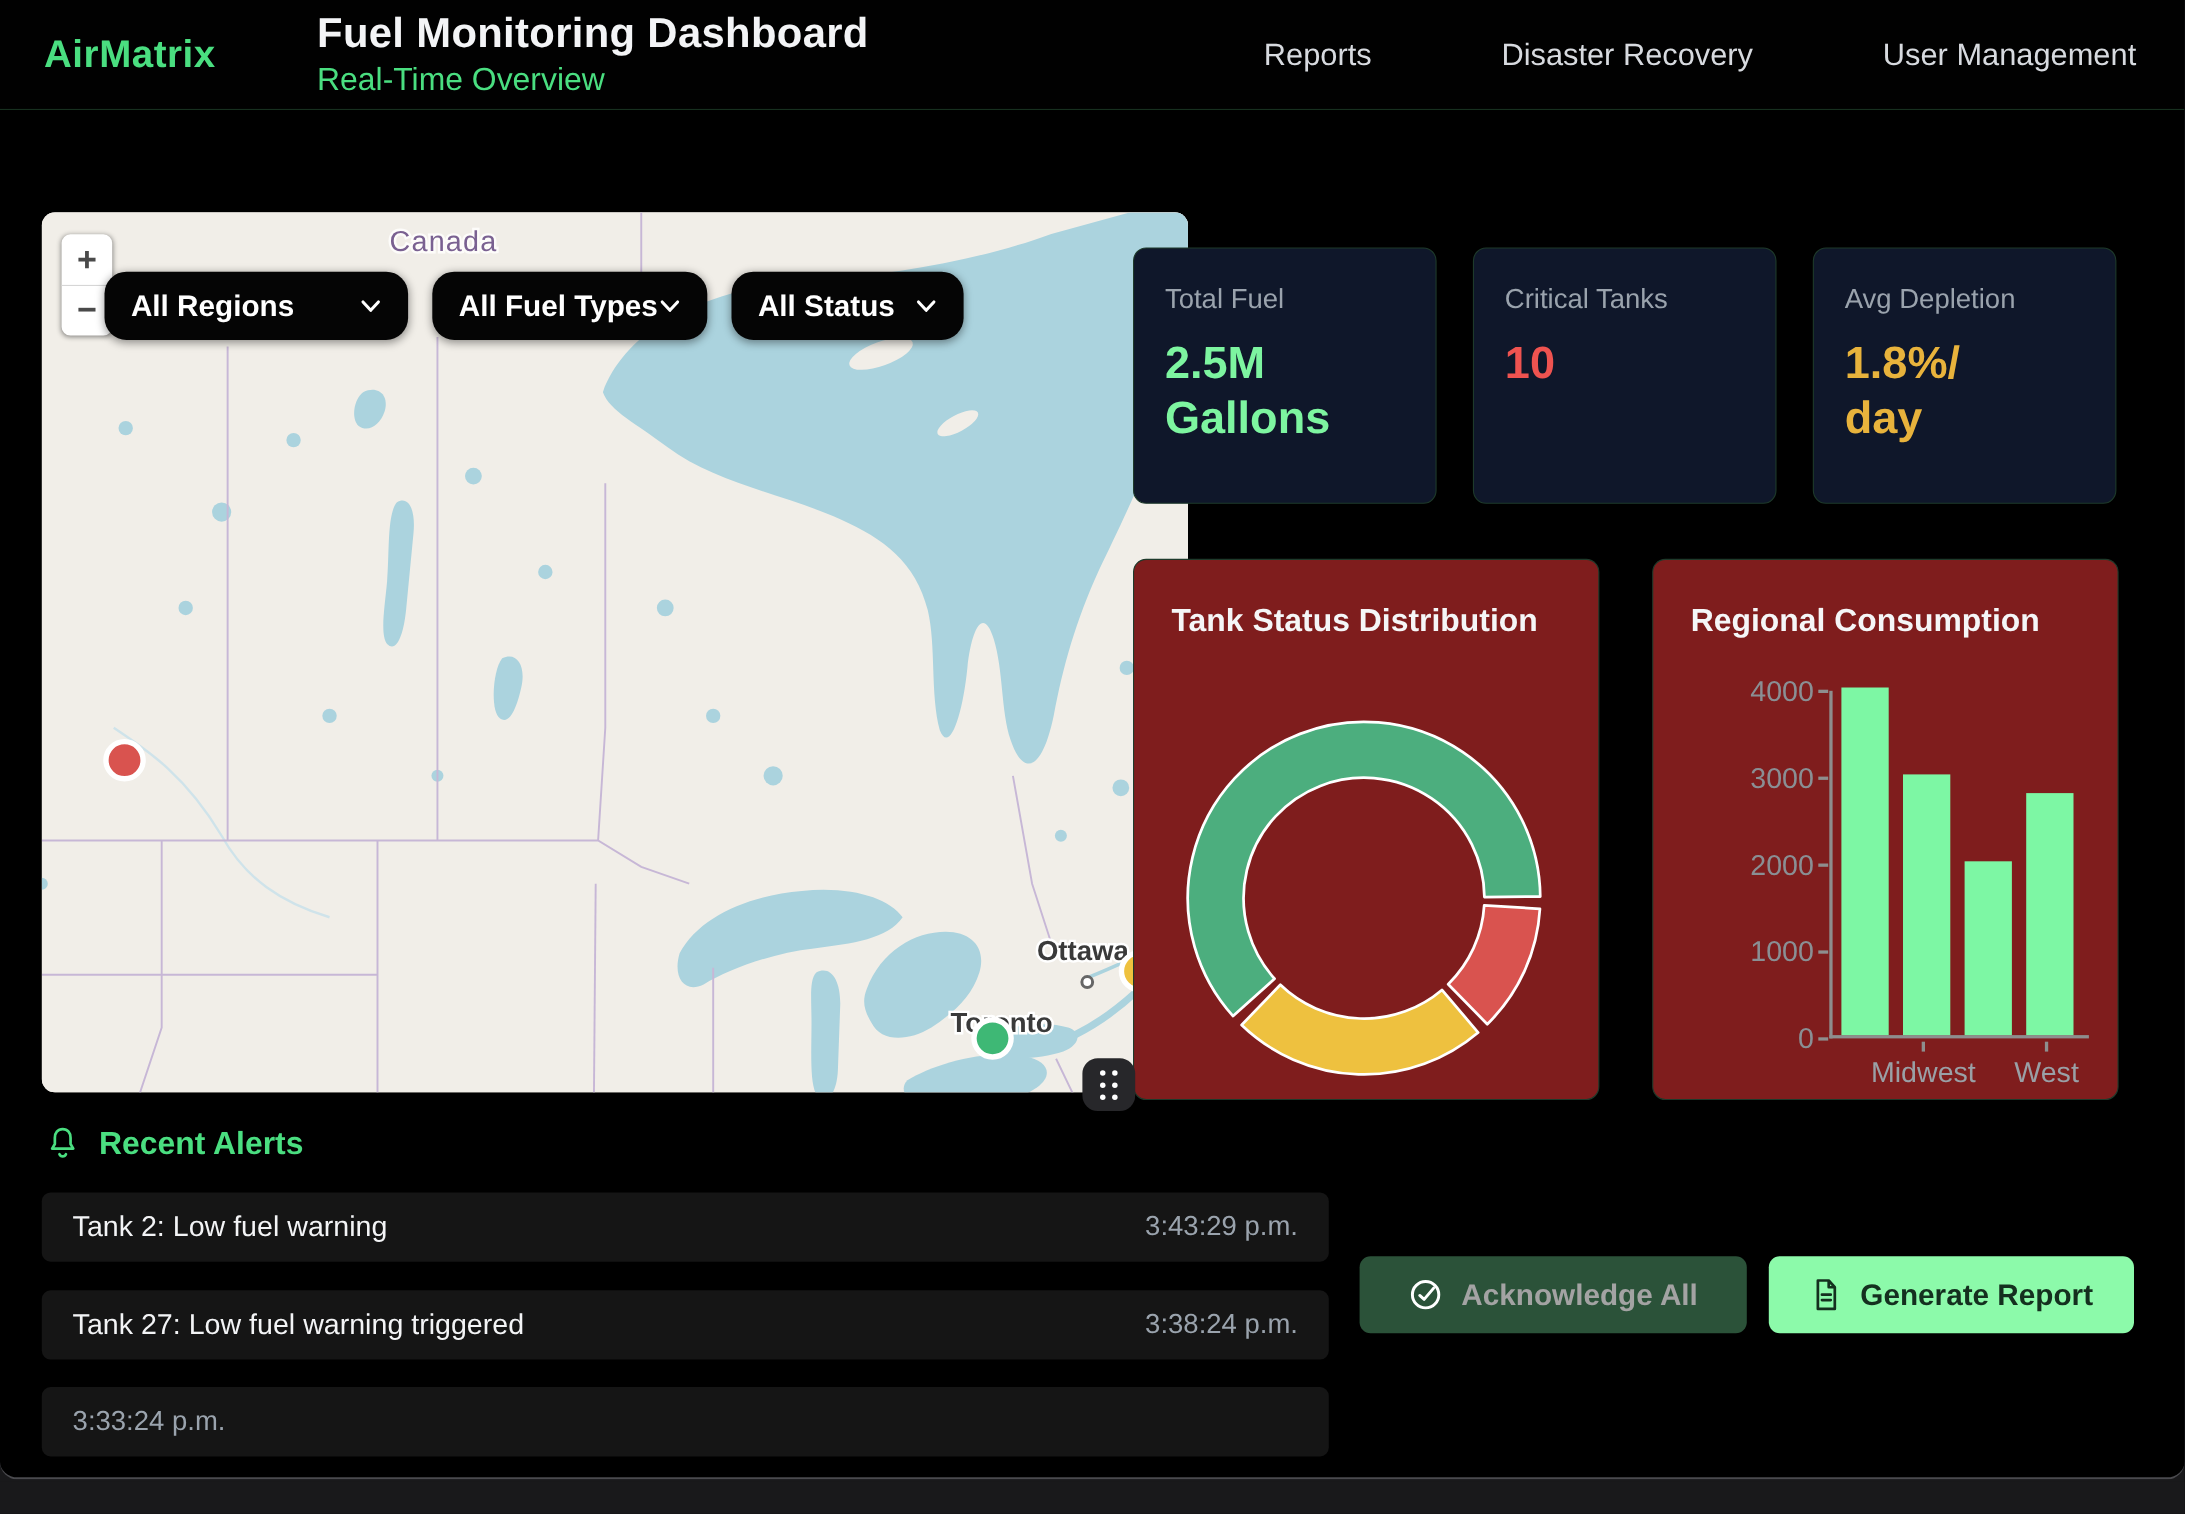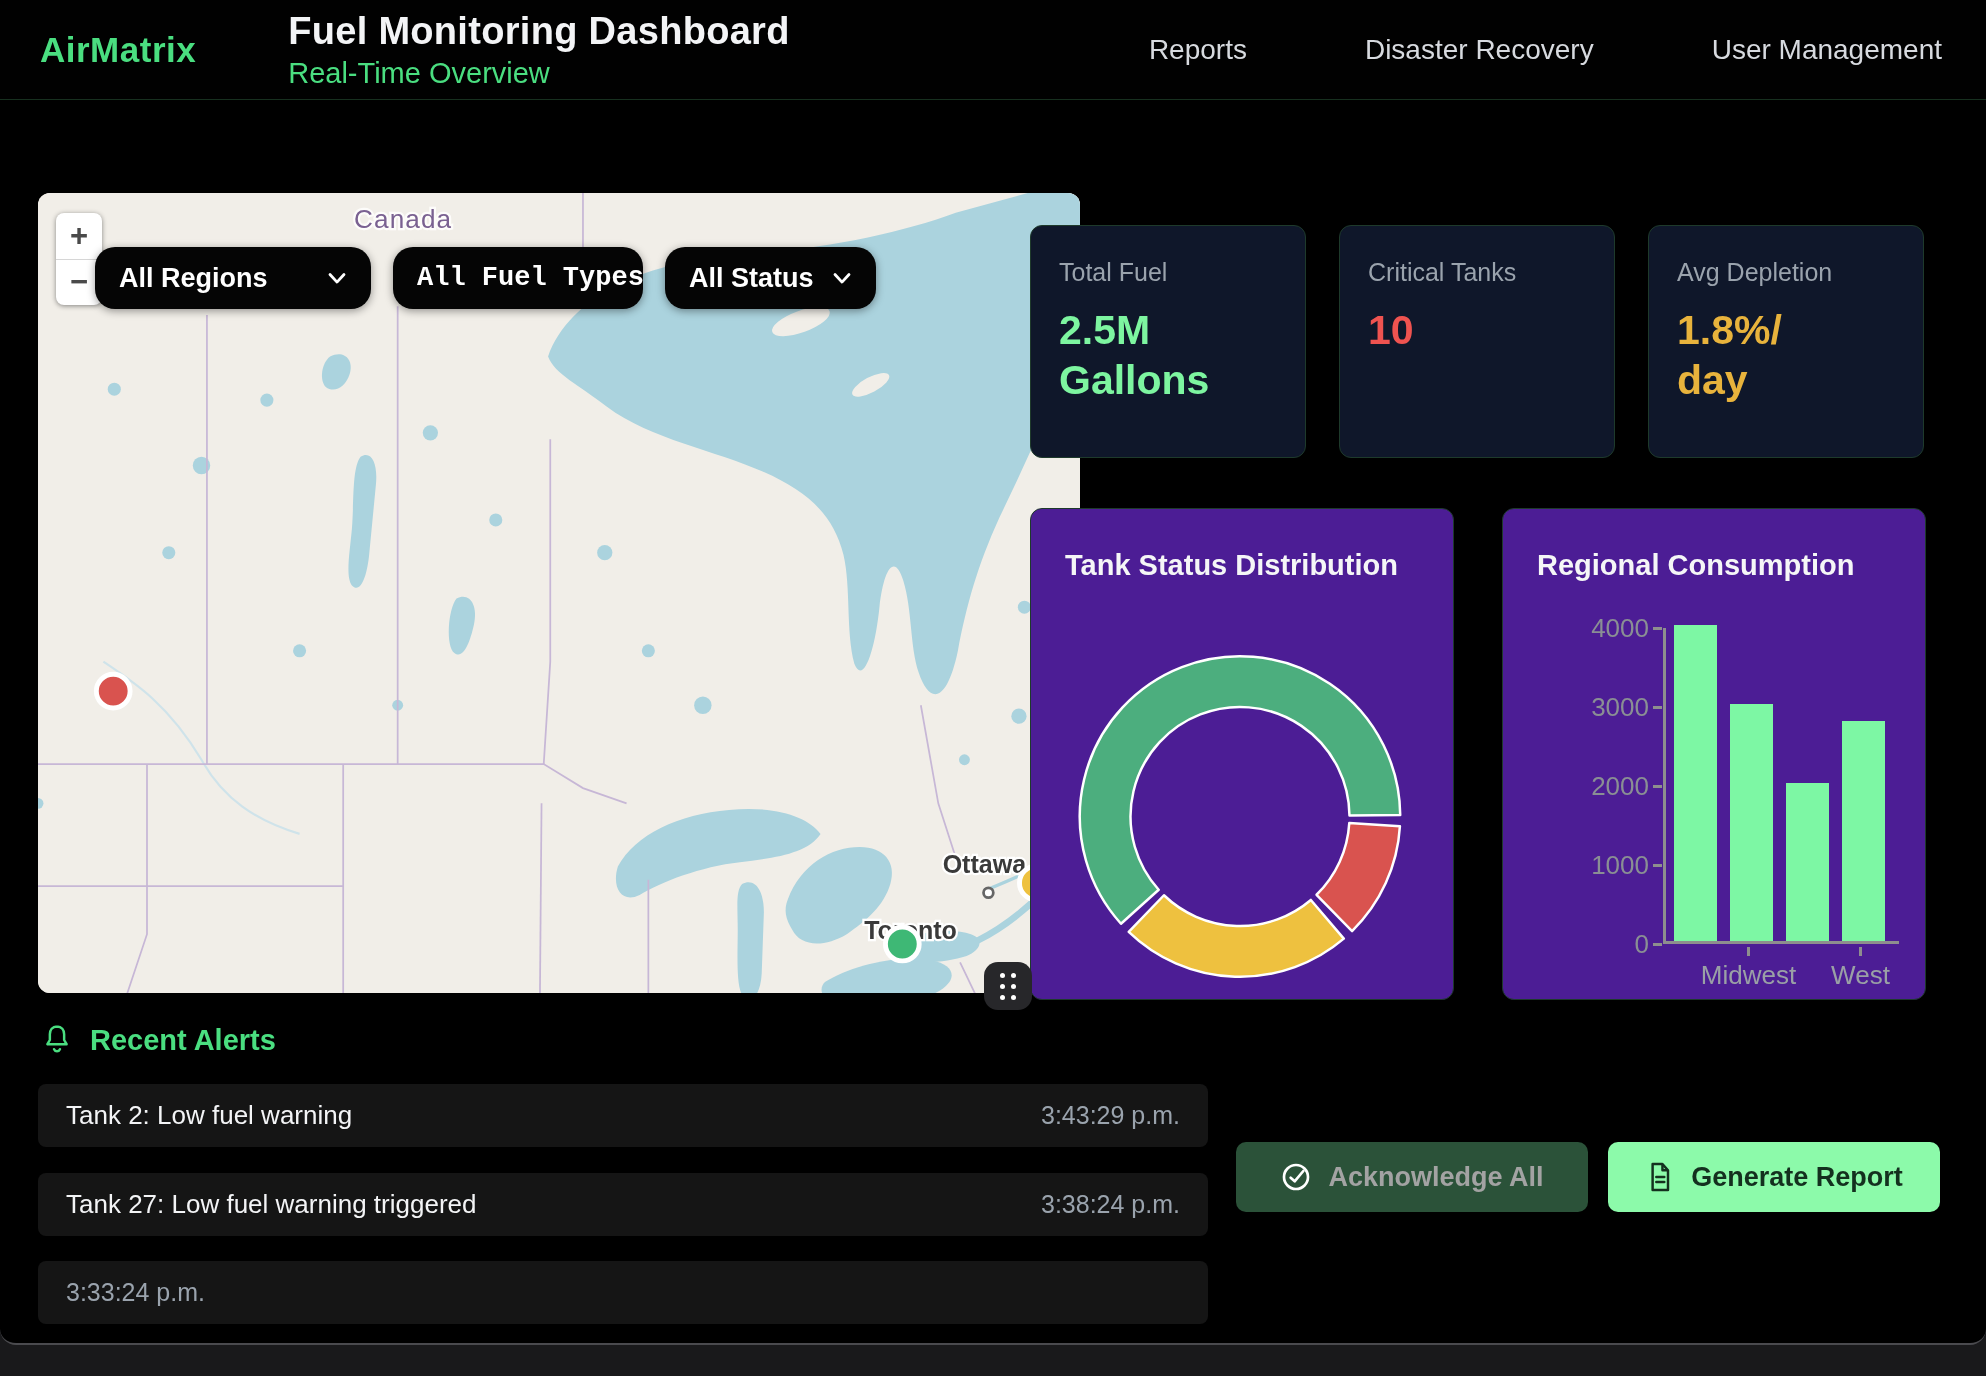--- a/index.html
+++ b/index.html
@@ -29,21 +29,21 @@
   .drag-handle { position:absolute; left:984px; top:962px; width:48px; height:48px; background:#27272a; border-radius:14px; z-index:20; display:grid; grid-template-columns:repeat(2,5px); grid-template-rows:repeat(3,5px); gap:6px; align-content:center; justify-content:center; }
   .drag-handle span { width:5px; height:5px; border-radius:50%; background:#fff; }
 
   
   .stats-row { position:absolute; left:1030px; top:225px; display:flex; gap:33px; }
   .stat-card { width:276px; height:233px; background:#0f172a; border:1px solid #1e3a2b; border-radius:12px; padding:32px 28px; }
   .stat-label { font-size:25px; color:#9aa3ad; }
   .stat-value { font-size:41px; font-weight:bold; margin-top:18px; line-height:1.22; }
 
   
-  .chart-card { position:absolute; top:508px; height:492px; background:#4c1d95; border:1px solid #1e3a2b; border-radius:12px; }
+  .chart-card { position:absolute; top:508px; height:492px; background:#7f1d1d; border:1px solid #1e3a2b; border-radius:12px; }
   #donut-card { left:1030px; width:424px; }
   #bar-card { left:1502px; width:424px; }
   .chart-title { position:absolute; left:34px; top:40px; font-size:29px; font-weight:bold; color:#f5f6f7; }
   .donut-svg { position:absolute; inset:0; }
   .ytick-label { position:absolute; width:86px; text-align:right; font-size:26px; color:#8a8f94; }
   .ytick-mark { position:absolute; width:9px; height:3px; background:#8e8e8e; }
   .xtick-mark { position:absolute; width:3px; height:9px; background:#8e8e8e; }
   .xtick-label { position:absolute; font-size:26px; color:#9aa0a6; transform:translateX(-50%); white-space:nowrap; }
   #bar-plot { position:absolute; left:160px; top:119px; width:236px; height:316px; border-left:3px solid #8e8e8e; border-bottom:3px solid #8e8e8e; }
   .bar { position:absolute; bottom:0; width:43px; background:var(--bar); }
@@ -149,21 +149,21 @@
       <div class="zoom-btn">+</div>
       <div class="zoom-btn">−</div>
     </div>
     <div class="filters" id="filters">
         <div class="filter" style="width: 276px;">
           <span class="filter-label">All Regions</span>
           <svg width="20" height="14" viewBox="0 0 16 12">
             <path d="M2 3 L8 9.5 L14 3" fill="none" stroke="#fff" stroke-width="2.4" stroke-linecap="round" stroke-linejoin="round"></path>
           </svg>
         </div>
-        <div class="filter" style="width: 250px; font-family: Liberation Mono, monospace;">
+        <div class="filter" style="width: 250px;">
           <span class="filter-label">All Fuel Types</span>
           <svg width="20" height="14" viewBox="0 0 16 12">
             <path d="M2 3 L8 9.5 L14 3" fill="none" stroke="#fff" stroke-width="2.4" stroke-linecap="round" stroke-linejoin="round"></path>
           </svg>
         </div>
         <div class="filter" style="width: 211px;">
           <span class="filter-label">All Status</span>
           <svg width="20" height="14" viewBox="0 0 16 12">
             <path d="M2 3 L8 9.5 L14 3" fill="none" stroke="#fff" stroke-width="2.4" stroke-linecap="round" stroke-linejoin="round"></path>
           </svg>

